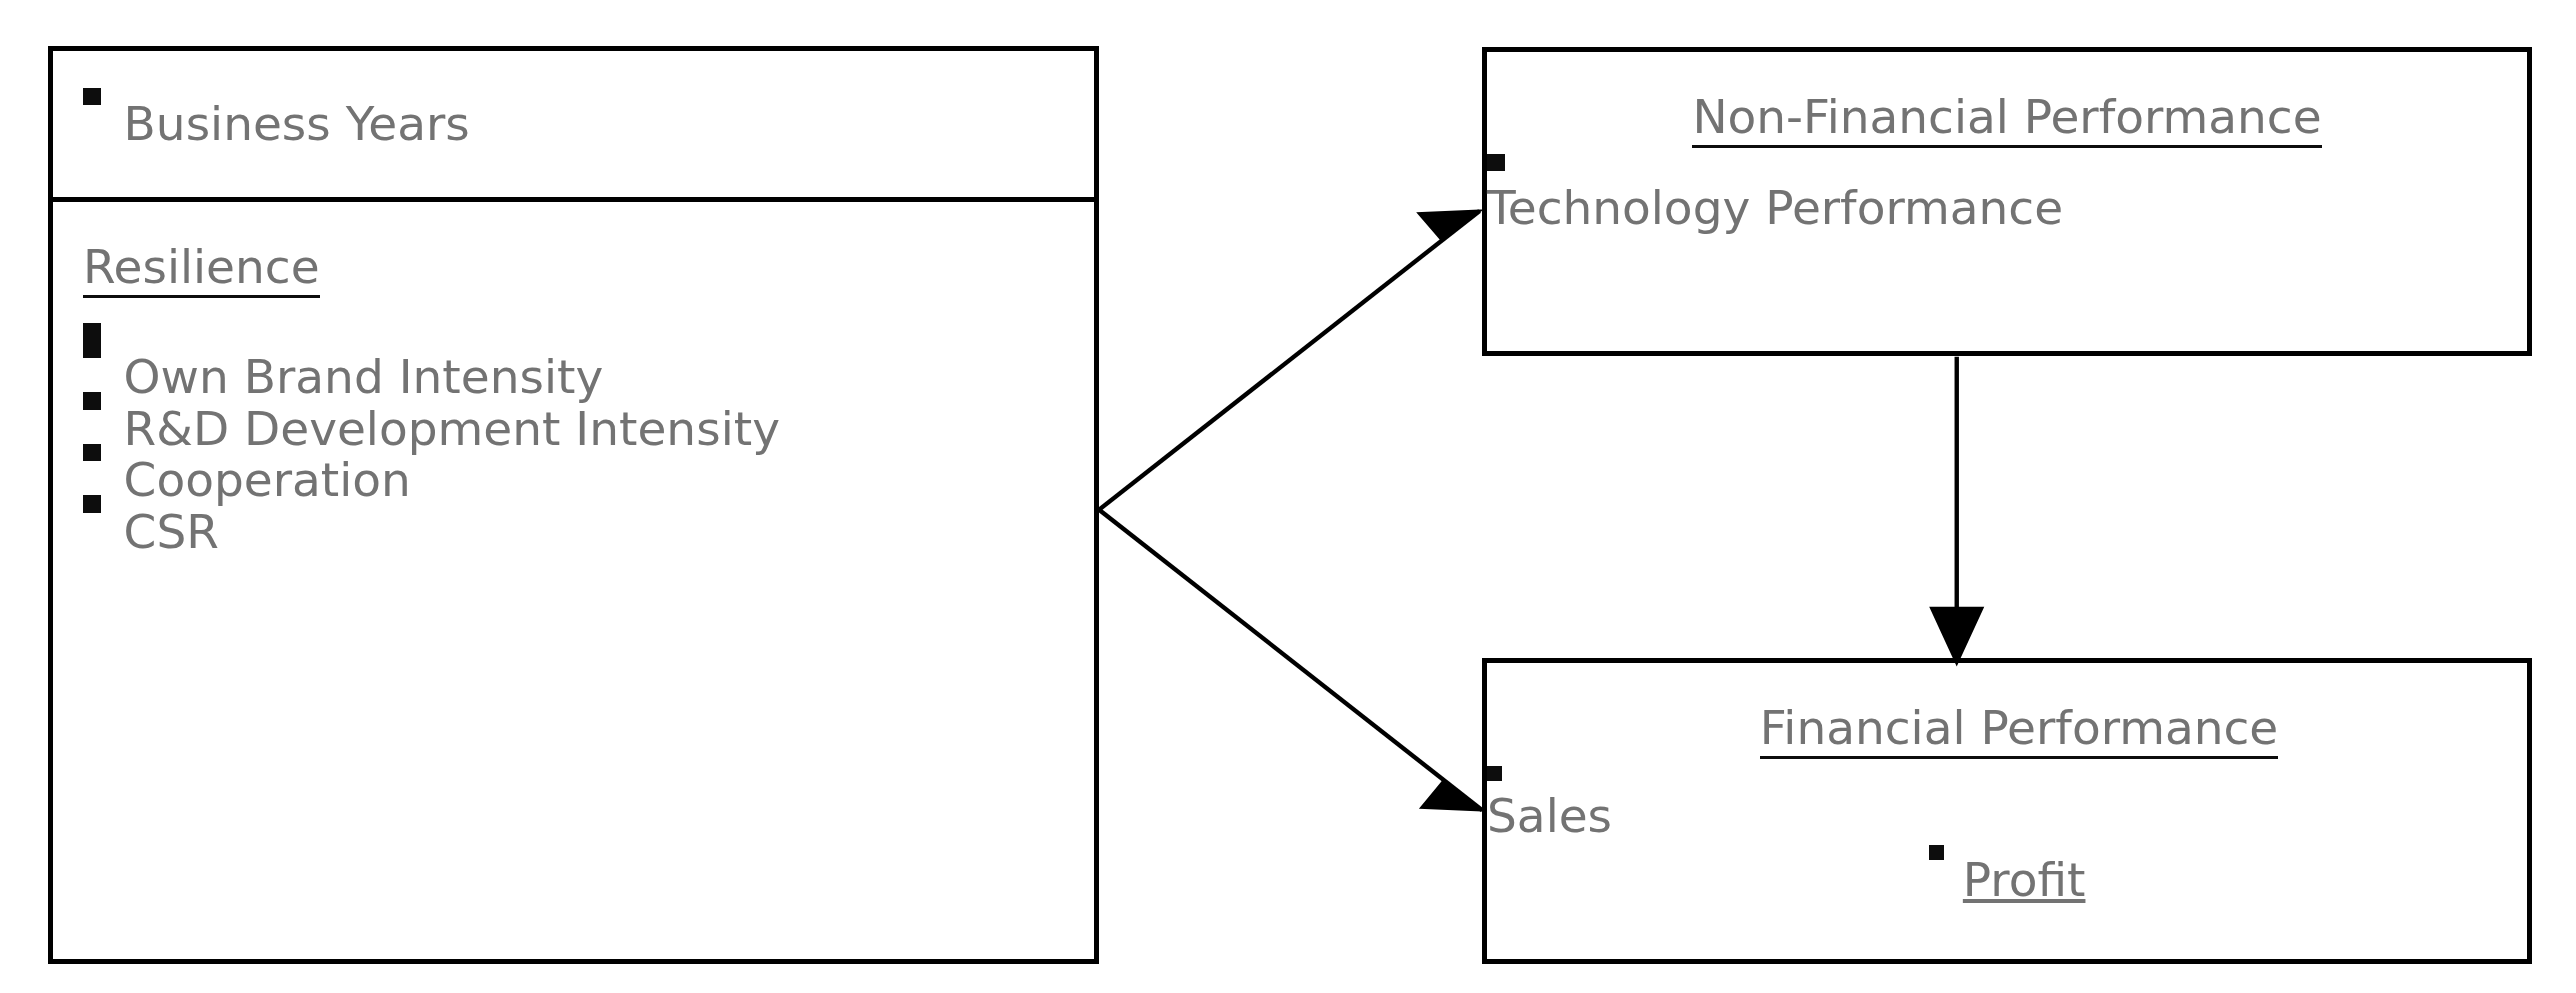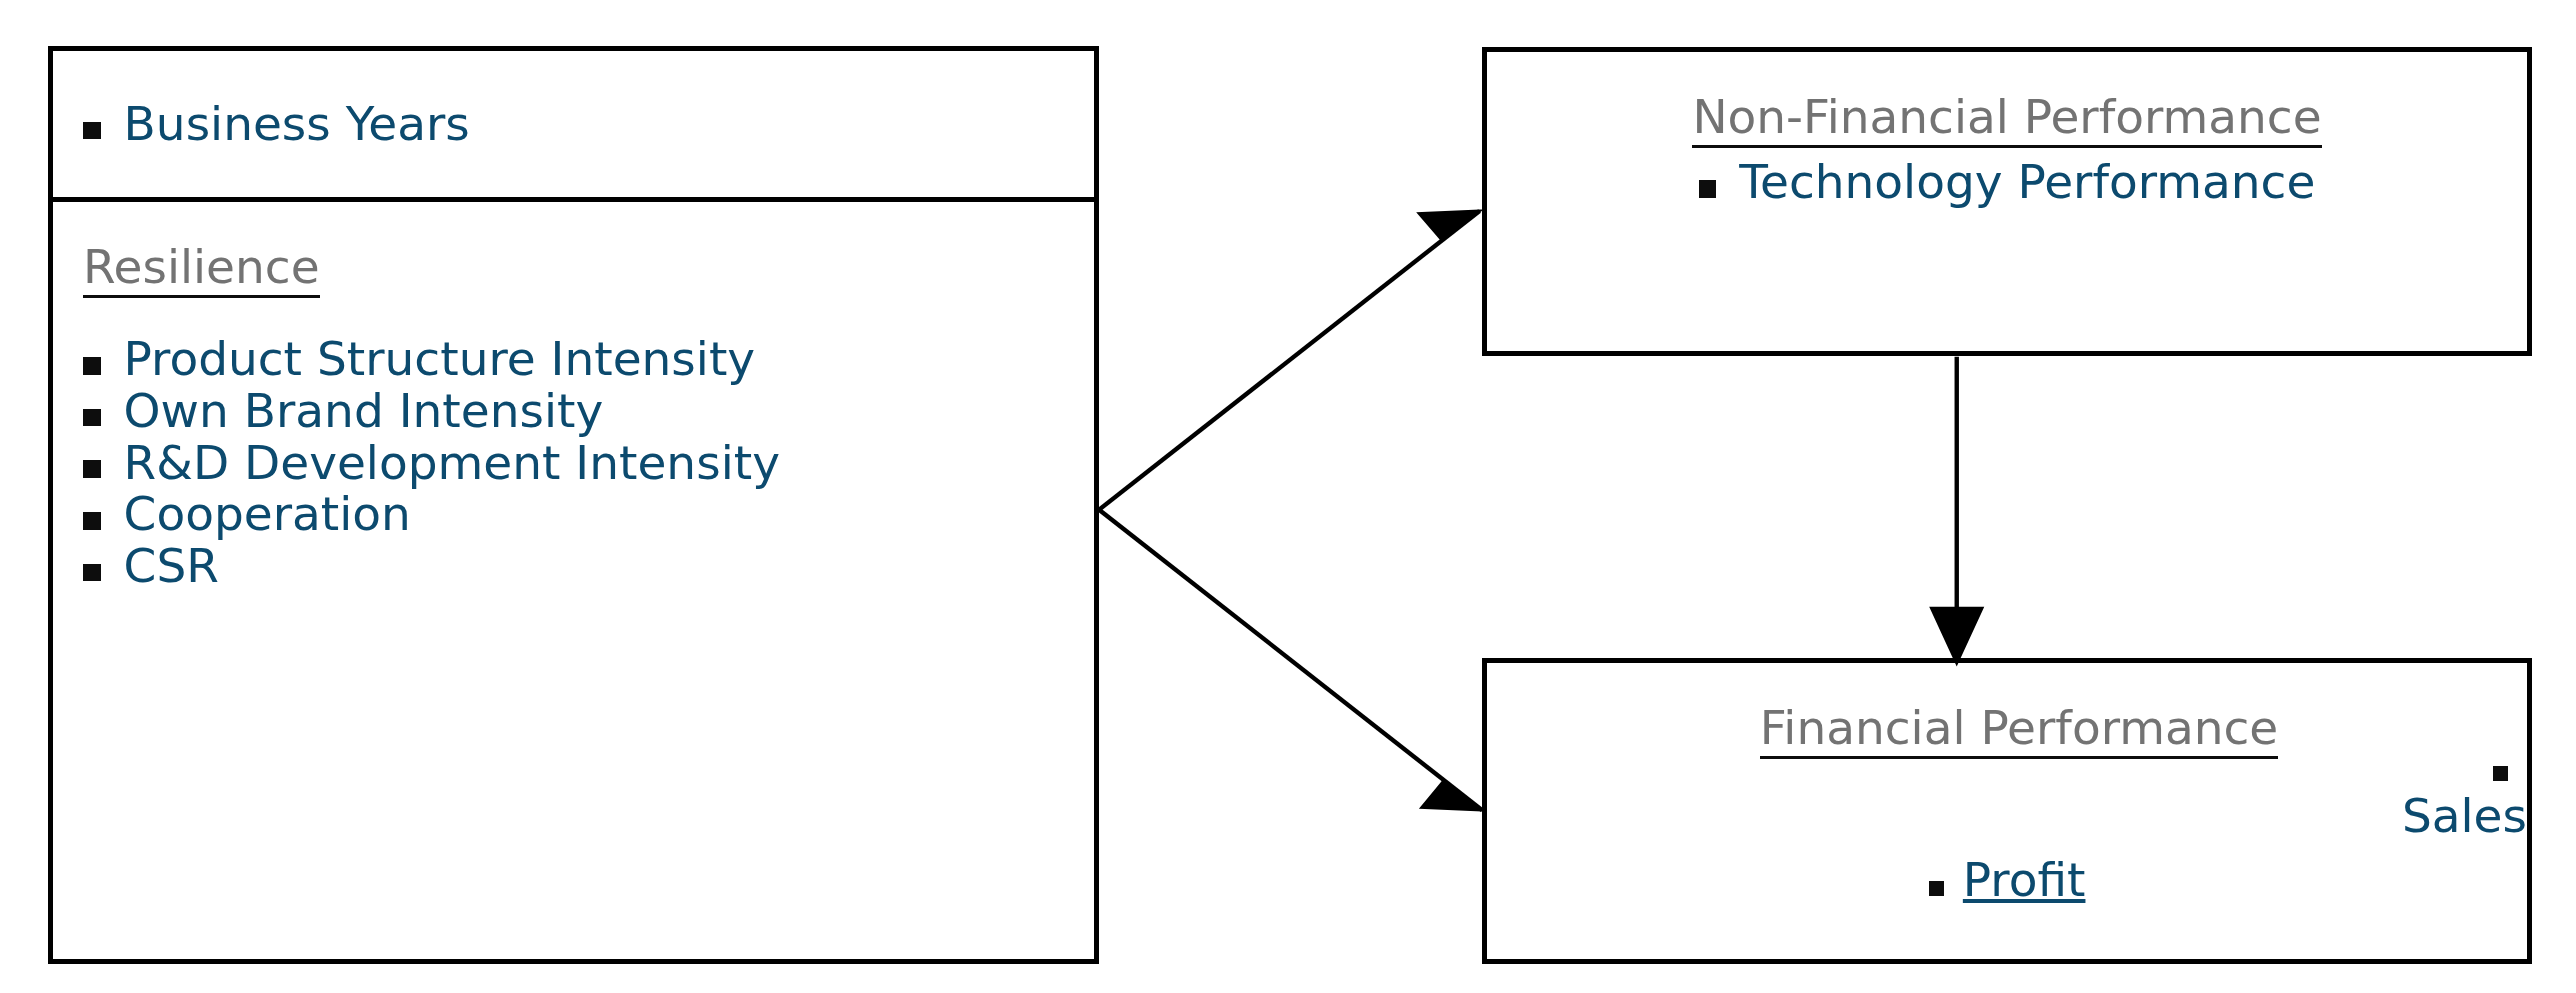--- a/index.html
+++ b/index.html
@@ -82,24 +82,24 @@
   .heading-left {
     margin-left: 30px;
   }
 
   .center-row {
     text-align: center;
   }
 
   .bullet-row {
     display: flex;
-    align-items: flex-end;
+    align-items: flex-start;
     font-size: 47px;
     line-height: 1.1;
-    color: #0c4a6e;
+    color: #737373;
     white-space: nowrap;
   }
 
   .bullet-row.left-list {
     margin-left: 30px;
   }
 
   .bullet-row.centered {
     justify-content: center;
   }
@@ -128,21 +128,22 @@
 
   .top-item {
     margin-left: 30px;
   }
 
   .np-title-wrap {
     margin-top: 39px;
   }
 
   .np-bullet-wrap {
-    margin-top: 8px;
+    margin-top: 16px;
+    flex-direction: column;
   }
 
   .fp-title-wrap {
     margin-top: 39px;
     margin-left: 24px;
   }
 
   .fp-bullet-wrap {
     margin-top: 16px;
     flex-direction: column;
@@ -178,21 +179,20 @@
     </div>
 
     <div class="section-bottom">
 
       <div>
         <span class="heading-underline heading-left">Resilience</span>
       </div>
 
       <div class="bullet-row left-list" style="margin-top:35px">
         <span class="bullet-glyph"></span>
-        <span class="bullet-text">Product Structure Intensity</span>
       </div>
 
       <div class="bullet-row left-list">
         <span class="bullet-glyph"></span>
         <span class="bullet-text">Own Brand Intensity</span>
       </div>
 
       <div class="bullet-row left-list">
         <span class="bullet-glyph"></span>
         <span class="bullet-text">R&amp;D Development Intensity</span>

